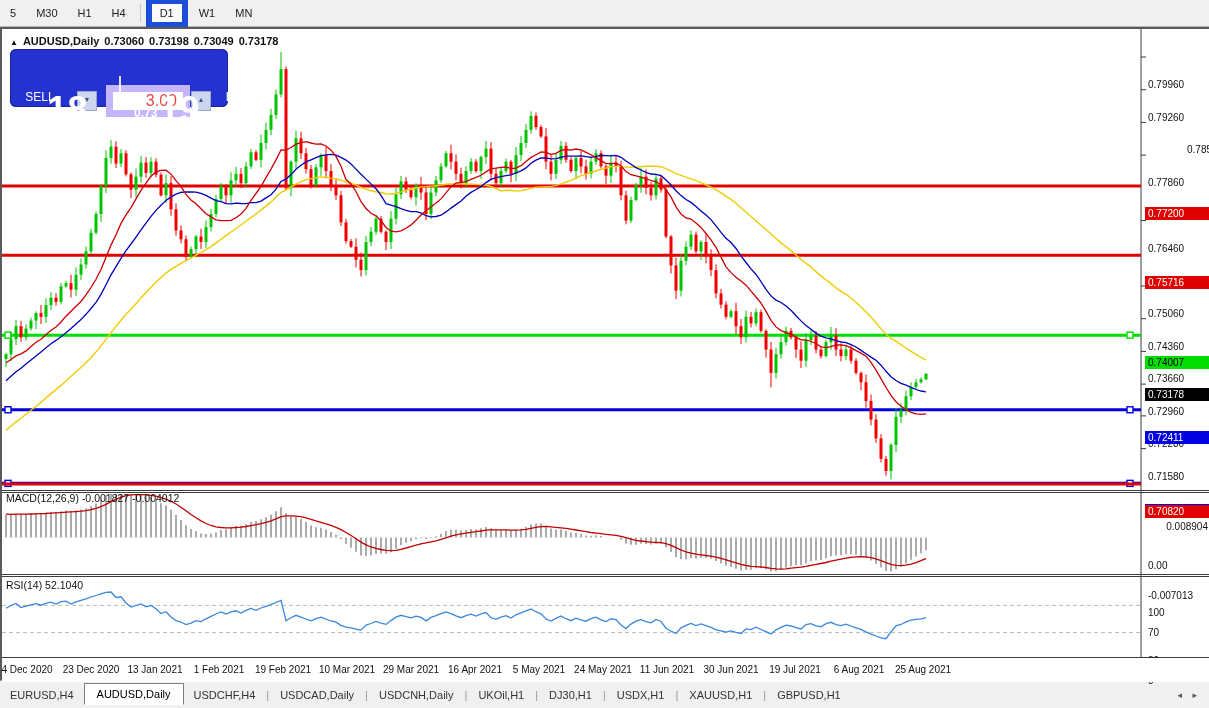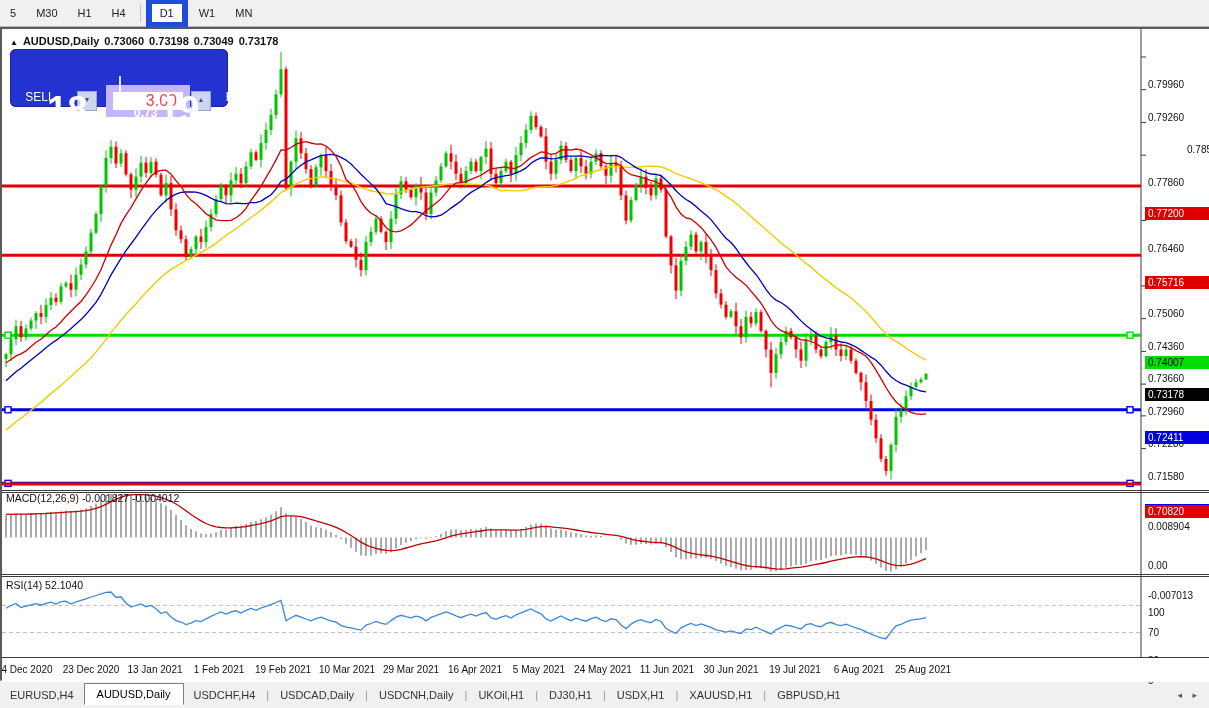--- a/index.html
+++ b/index.html
@@ -746,21 +746,21 @@
         <div class="ax-label" style="top: 376.11px;">0.72960</div>
         <div class="ax-label" style="top: 407.886px;">0.72280</div>
         <div class="ax-label" style="top: 440.597px;">0.71580</div>
         <div class="ax-badge" style="top: 177.975px; background: rgb(224, 0, 0); color: rgb(255, 255, 255);">0.77200</div>
         <div class="ax-badge" style="top: 247.322px; background: rgb(224, 0, 0); color: rgb(255, 255, 255);">0.75716</div>
         <div class="ax-badge" style="top: 327.184px; background: rgb(0, 221, 0); color: rgb(0, 0, 0);">0.74007</div>
         <div class="ax-badge" style="top: 401.765px; background: rgb(0, 0, 224); color: rgb(255, 255, 255);">0.72411</div>
         <div class="ax-badge" style="top: 475.365px; background: rgb(0, 0, 224); color: rgb(255, 255, 255);">0.70836</div>
         <div class="ax-badge" style="top: 476.112px; background: rgb(224, 0, 0); color: rgb(255, 255, 255);">0.70820</div>
         <div class="ax-badge" style="top: 358.923px; background: rgb(0, 0, 0); color: rgb(255, 255, 255);">0.73178</div>
-        <div class="ax-label" style="top: 490.679px;">0.008904</div>
+        <div class="ax-label" style="top: 490.679px; text-align: right;">0.008904</div>
         <div class="ax-label" style="top: 529.5px;">0.00</div>
         <div class="ax-label" style="top: 560.077px;">-0.007013</div>
         <div class="ax-label" style="top: 577px;">100</div>
         <div class="ax-label" style="top: 597.4px;">70</div>
         <div class="ax-label" style="top: 624.6px;">30</div>
         <div class="ax-label" style="top: 645px;">0</div>
       </div>
 
     <div class="date-strip" id="datestrip">
         <div class="date-label" style="left: 25px;">4 Dec 2020</div>

